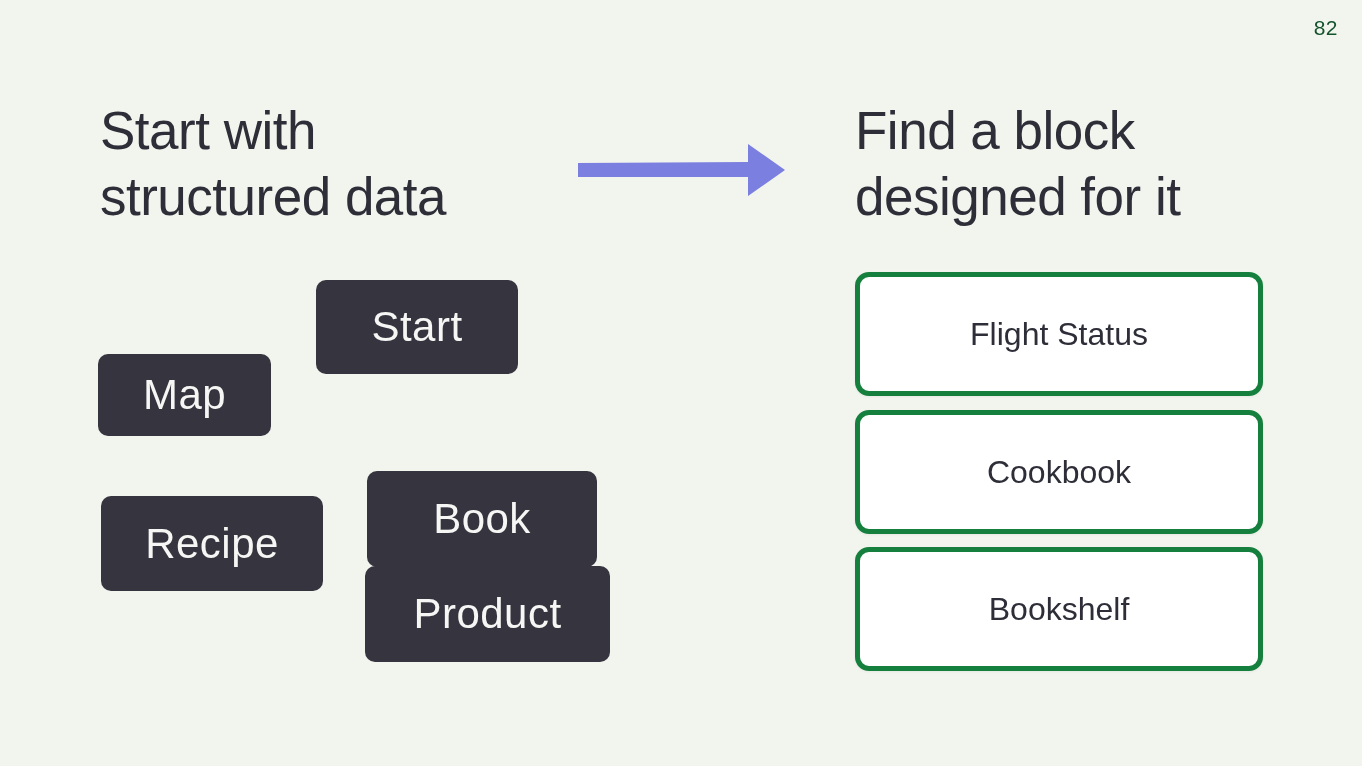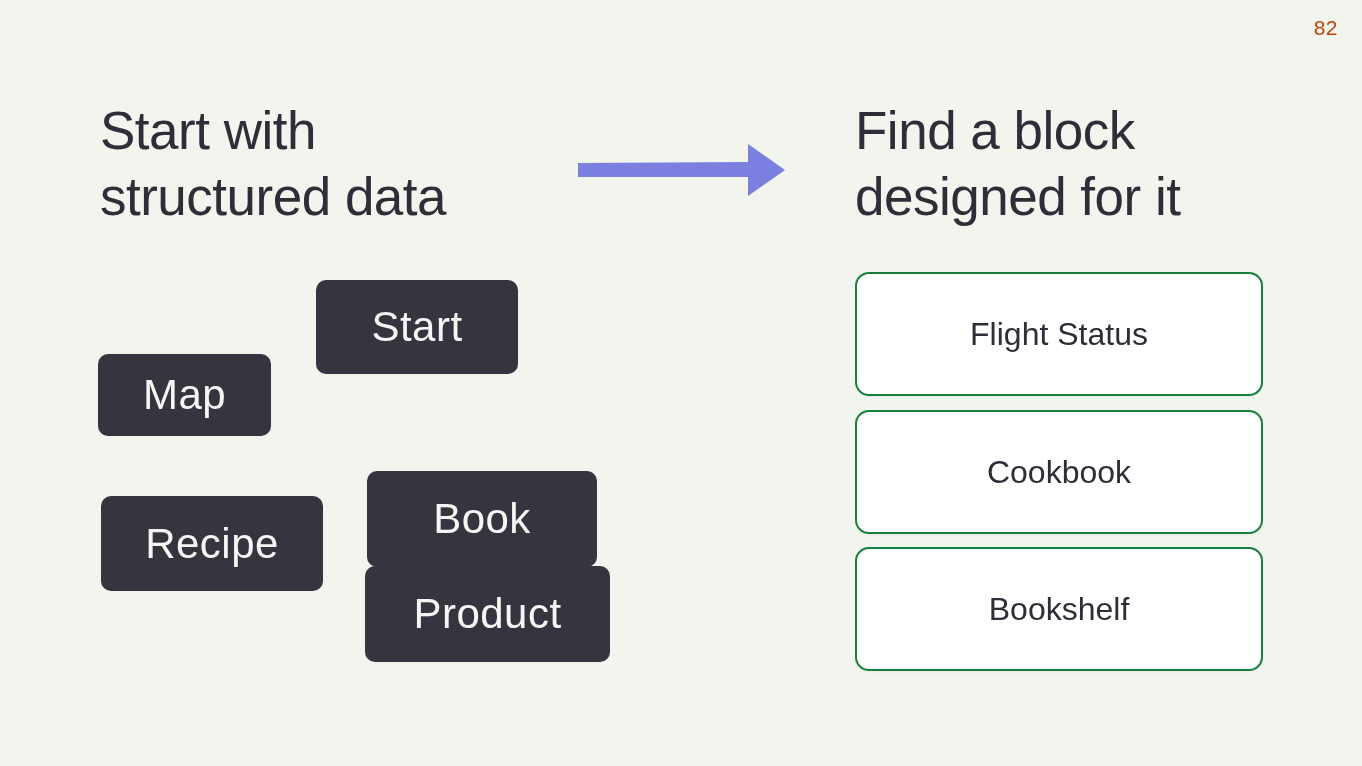--- a/index.html
+++ b/index.html
@@ -13,21 +13,21 @@
     width: 1362px;
     height: 766px;
     background: #F2F4EE;
     overflow: hidden;
   }
   .page-number {
     position: absolute;
     top: 16px;
     right: 24px;
     font-size: 21px;
-    color: #c2410c;
+    color: #14532d;
     letter-spacing: 0.5px;
   }
   .heading {
     position: absolute;
     top: 98px;
     font-size: 53px;
     line-height: 66px;
     color: #2E2E38;
     white-space: pre-line;
     letter-spacing: -0.5px;
@@ -56,21 +56,21 @@
   .tag-map     { left:  98px; top: 354px; width: 173px; height: 82px; }
   .tag-book    { left: 367px; top: 424px; width: 230px; height: 96px; margin-top: 47px; }
   .tag-recipe  { left: 101px; top: 496px; width: 222px; height: 95px; }
   .tag-product { left: 365px; top: 566px; width: 245px; height: 96px; }
   .card {
     position: absolute;
     left: 855px;
     width: 408px;
     height: 124px;
     background: #FFFFFF;
-    border: 2px solid #15803d;
+    border: 5px solid #15803d;
     border-radius: 14px;
     box-shadow: 0 1px 3px rgba(0,0,0,0.05);
     display: flex;
     align-items: center;
     justify-content: center;
     color: #2E2E38;
     font-size: 32px;
     box-sizing: border-box;
   }
   .card-1 { top: 272px; }

